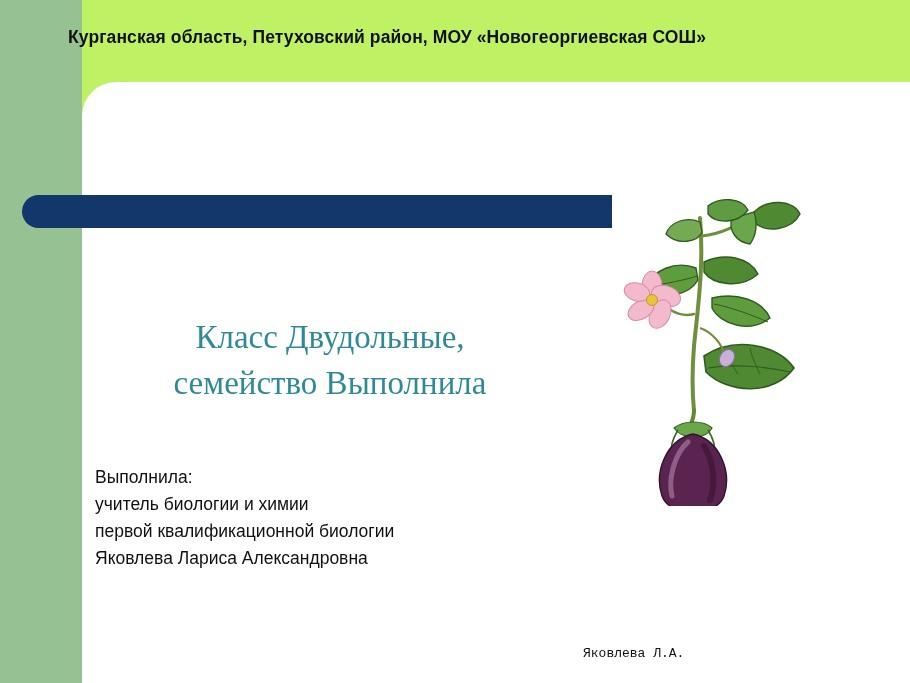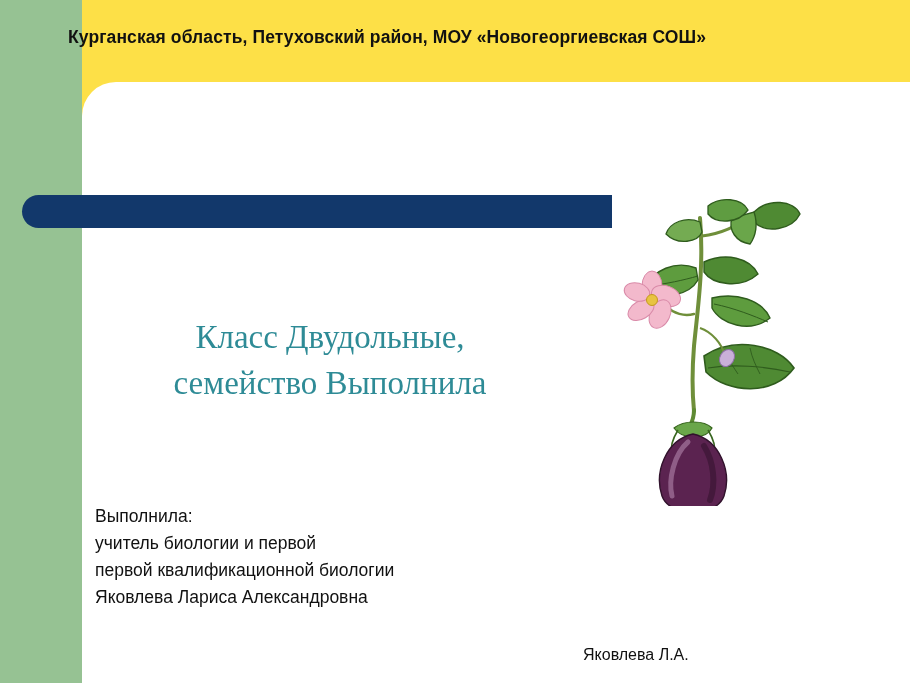--- a/index.html
+++ b/index.html
@@ -5,21 +5,21 @@
   html, body {
     margin: 0;
     padding: 0;
     background: #ffffff;
   }
   #slide {
     position: relative;
     width: 910px;
     height: 683px;
     overflow: hidden;
-    background: #fde047;
+    background: #bef264;
     font-family: "Liberation Sans", sans-serif;
   }
 
   
   .green-band {
     position: absolute;
     left: 0;
     top: 0;
     width: 82px;
     height: 683px;
@@ -73,34 +73,35 @@
     line-height: 1.38;
     color: #2e8b96;
     margin-top: 15px;
   }
   .title .line { display: block; }
 
   
   .author-block {
     position: absolute;
     left: 95px;
-    top: 503px;
+    top: 464px;
     font-size: 17.5px;
     line-height: 1.55;
     color: #111111;
   }
   .author-block div { white-space: nowrap; }
 
   
   .footer-text {
     position: absolute;
     left: 583px;
     top: 646px;
-    font-size: 16px;
+    font-size: 13px;
     color: #111111;
+    font-family: Liberation Mono, monospace;
   }
 
   
   .plant {
     position: absolute;
     left: 608px;
     top: 196px;
     width: 200px;
     height: 310px;
   }
@@ -117,21 +118,21 @@
 
   <div class="header-text">Курганская область, Петуховский район, МОУ «Новогеоргиевская СОШ»</div>
 
   <div class="title">
     <span class="line">Класс Двудольные,</span>
     <span class="line">семейство Выполнила</span>
   </div>
 
   <div class="author-block">
     <div>Выполнила:</div>
-    <div>учитель биологии и первой</div>
+    <div>учитель биологии и химии</div>
     <div>первой квалификационной биологии</div>
     <div>Яковлева Лариса Александровна</div>
   </div>
 
   <div class="footer-text">Яковлева Л.А.</div>
 
   <div class="plant">
     <svg viewBox="0 0 200 310" width="200" height="310" xmlns="http://www.w3.org/2000/svg">
 
       <path d="M92 22 C96 70, 90 110, 86 150 C84 175, 84 195, 86 215" stroke="#6f8f3a" stroke-width="4" fill="none" stroke-linecap="round"></path>

